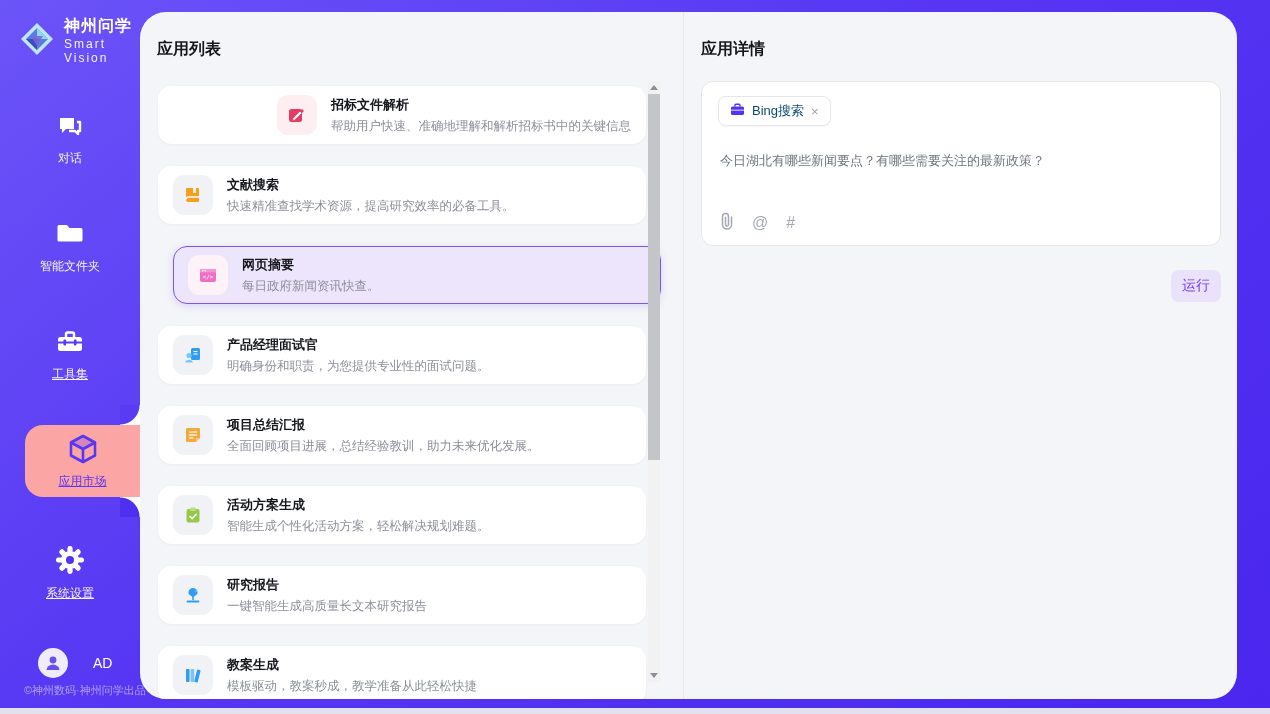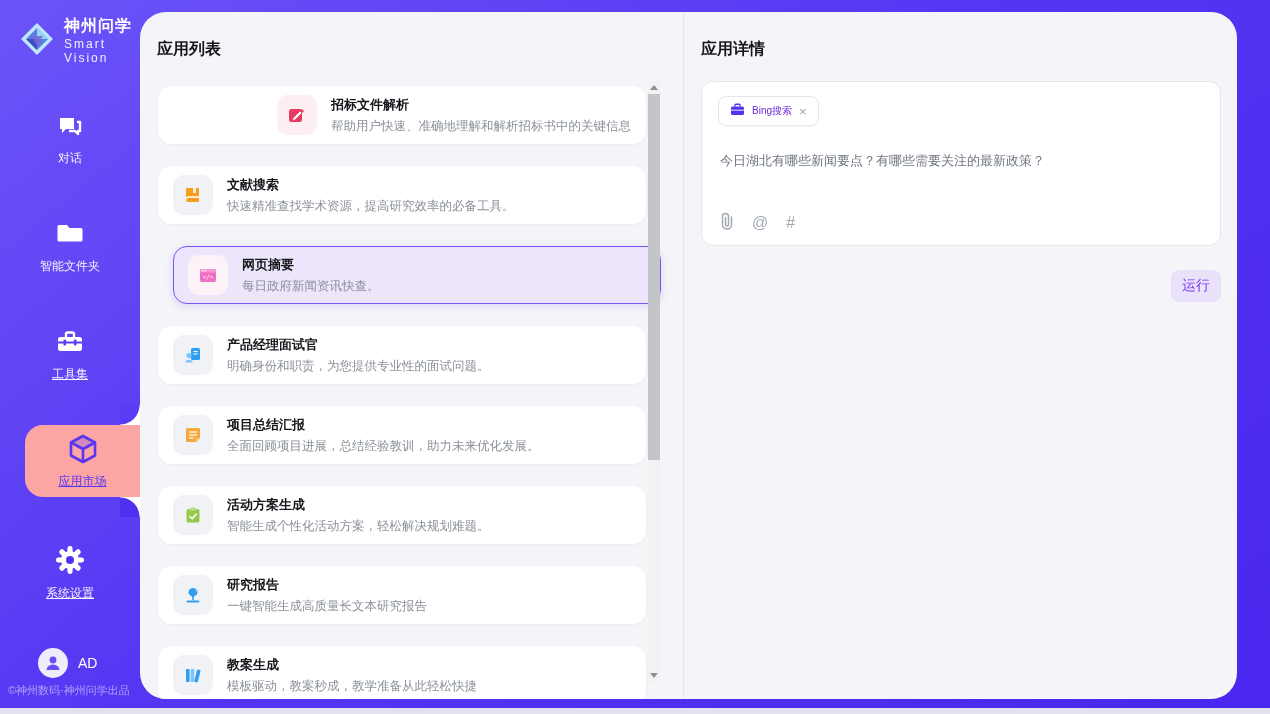--- a/index.html
+++ b/index.html
@@ -23,22 +23,22 @@
     position:absolute; left:25px; top:425px; width:115px; height:72px;
     background:#fca5a5; border-radius:18px 0 0 18px;
     display:flex; flex-direction:column; align-items:center; justify-content:center; gap:4px; cursor:pointer;
   }
   .nav-active .nav-label { color:#5a36f2; text-decoration:underline; }
   .connector { position:absolute; right:0; width:20px; height:20px; }
   .connector.top { top:-20px; background:radial-gradient(circle 20px at 0 0,#5a3bf3 0 19px,#fff 20px); }
   .connector.bottom { bottom:-20px; background:radial-gradient(circle 20px at 0 100%,#4f30f1 0 19px,#fff 20px); }
   .user-row { position:absolute; left:38px; top:648px; display:flex; align-items:center; gap:10px; }
   .avatar { width:30px; height:30px; border-radius:50%; background:#f0ecfc; display:flex; align-items:center; justify-content:center; }
-  .user-name { font-size:14px; color:#fff; }
-  .copyright { position:absolute; left:8px; top:683px; font-size:11px; color:rgba(255,255,255,.5); white-space:nowrap; }
+  .user-name { font-size:14px; color:#fff;margin-left:15px; }
+  .copyright { position:absolute; left:24px; top:683px; font-size:11px; color:rgba(255,255,255,.5); white-space:nowrap; }
 
   
   .content {
     position:absolute; left:140px; top:12px; width:1097px; height:687px;
     background:#f4f5f8; border-radius:26px 26px 26px 26px; overflow:hidden;
   }
   .panel-title { font-size:16px; font-weight:bold; color:#15171c; }
 
   
   .left-panel { position:absolute; left:0; top:0; width:543px; height:100%; }
@@ -71,21 +71,21 @@
   .right-panel .panel-title { position:absolute; left:17px; top:27px; }
   .detail-card {
     position:absolute; left:17px; top:69px; width:520px; height:165px;
     background:#fff; border:1px solid #e6e6eb; border-radius:12px;
   }
   .tool-tag {
     position:absolute; left:16px; top:14px; height:30px;
     display:inline-flex; align-items:center; gap:7px; padding:0 11px;
     background:#fff; border:1px solid #e6e6ec; border-radius:8px; box-shadow:0 1px 2px rgba(0,0,0,.04);
   }
-  .tool-tag-label { font-size:10px; color:#6d28d9; }
+  .tool-tag-label { font-size:13px; color:#0c4a6e; }
   .tag-close { font-size:13px; color:#9ba1ab; cursor:pointer; line-height:1; }
   .question-text { position:absolute; left:18px; top:70px; font-size:13px; color:#6f7680; }
   .action-row { position:absolute; left:18px; top:130px; display:flex; align-items:center; gap:18px; color:#a3a8b3; }
   .action-glyph { font-size:16px; color:#a3a8b3; cursor:pointer; }
   .run-button {
     position:absolute; right:16px; top:258px; width:50px; height:32px;
     background:#eae2fb; border:none; border-radius:8px; color:#7a3bf5; font-size:14px;
     font-family:inherit; cursor:pointer;
   }
 </style>

